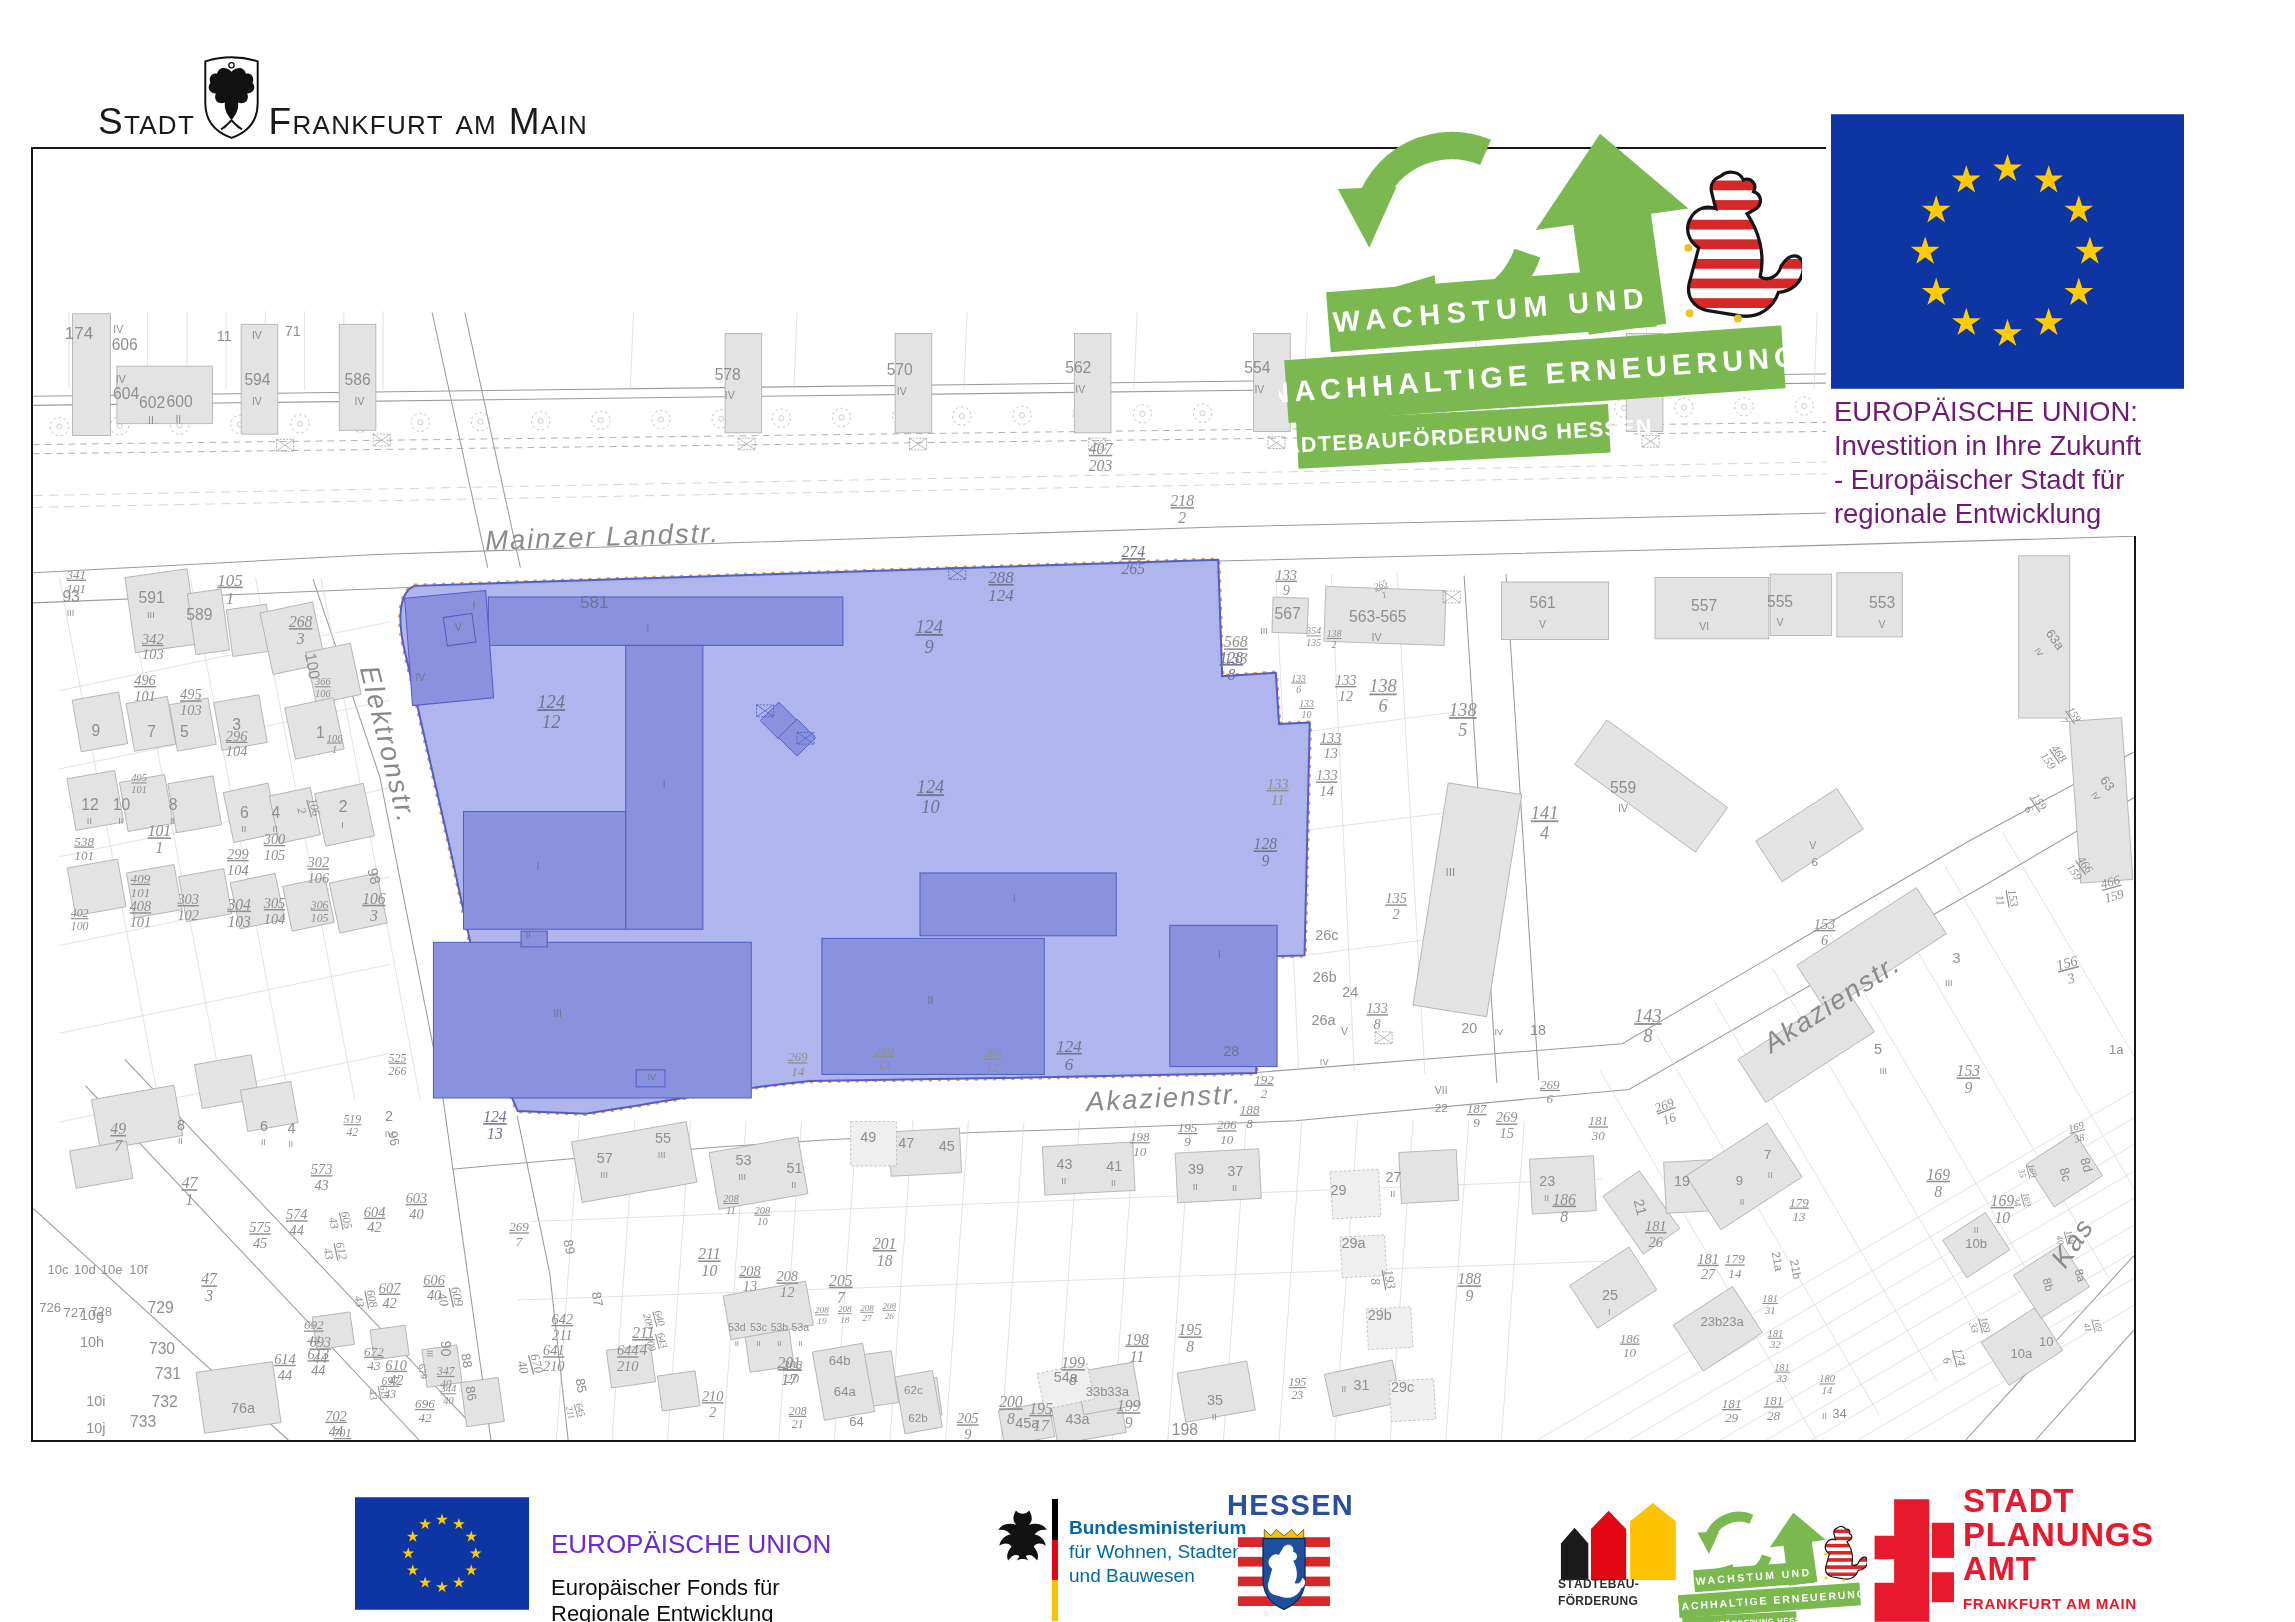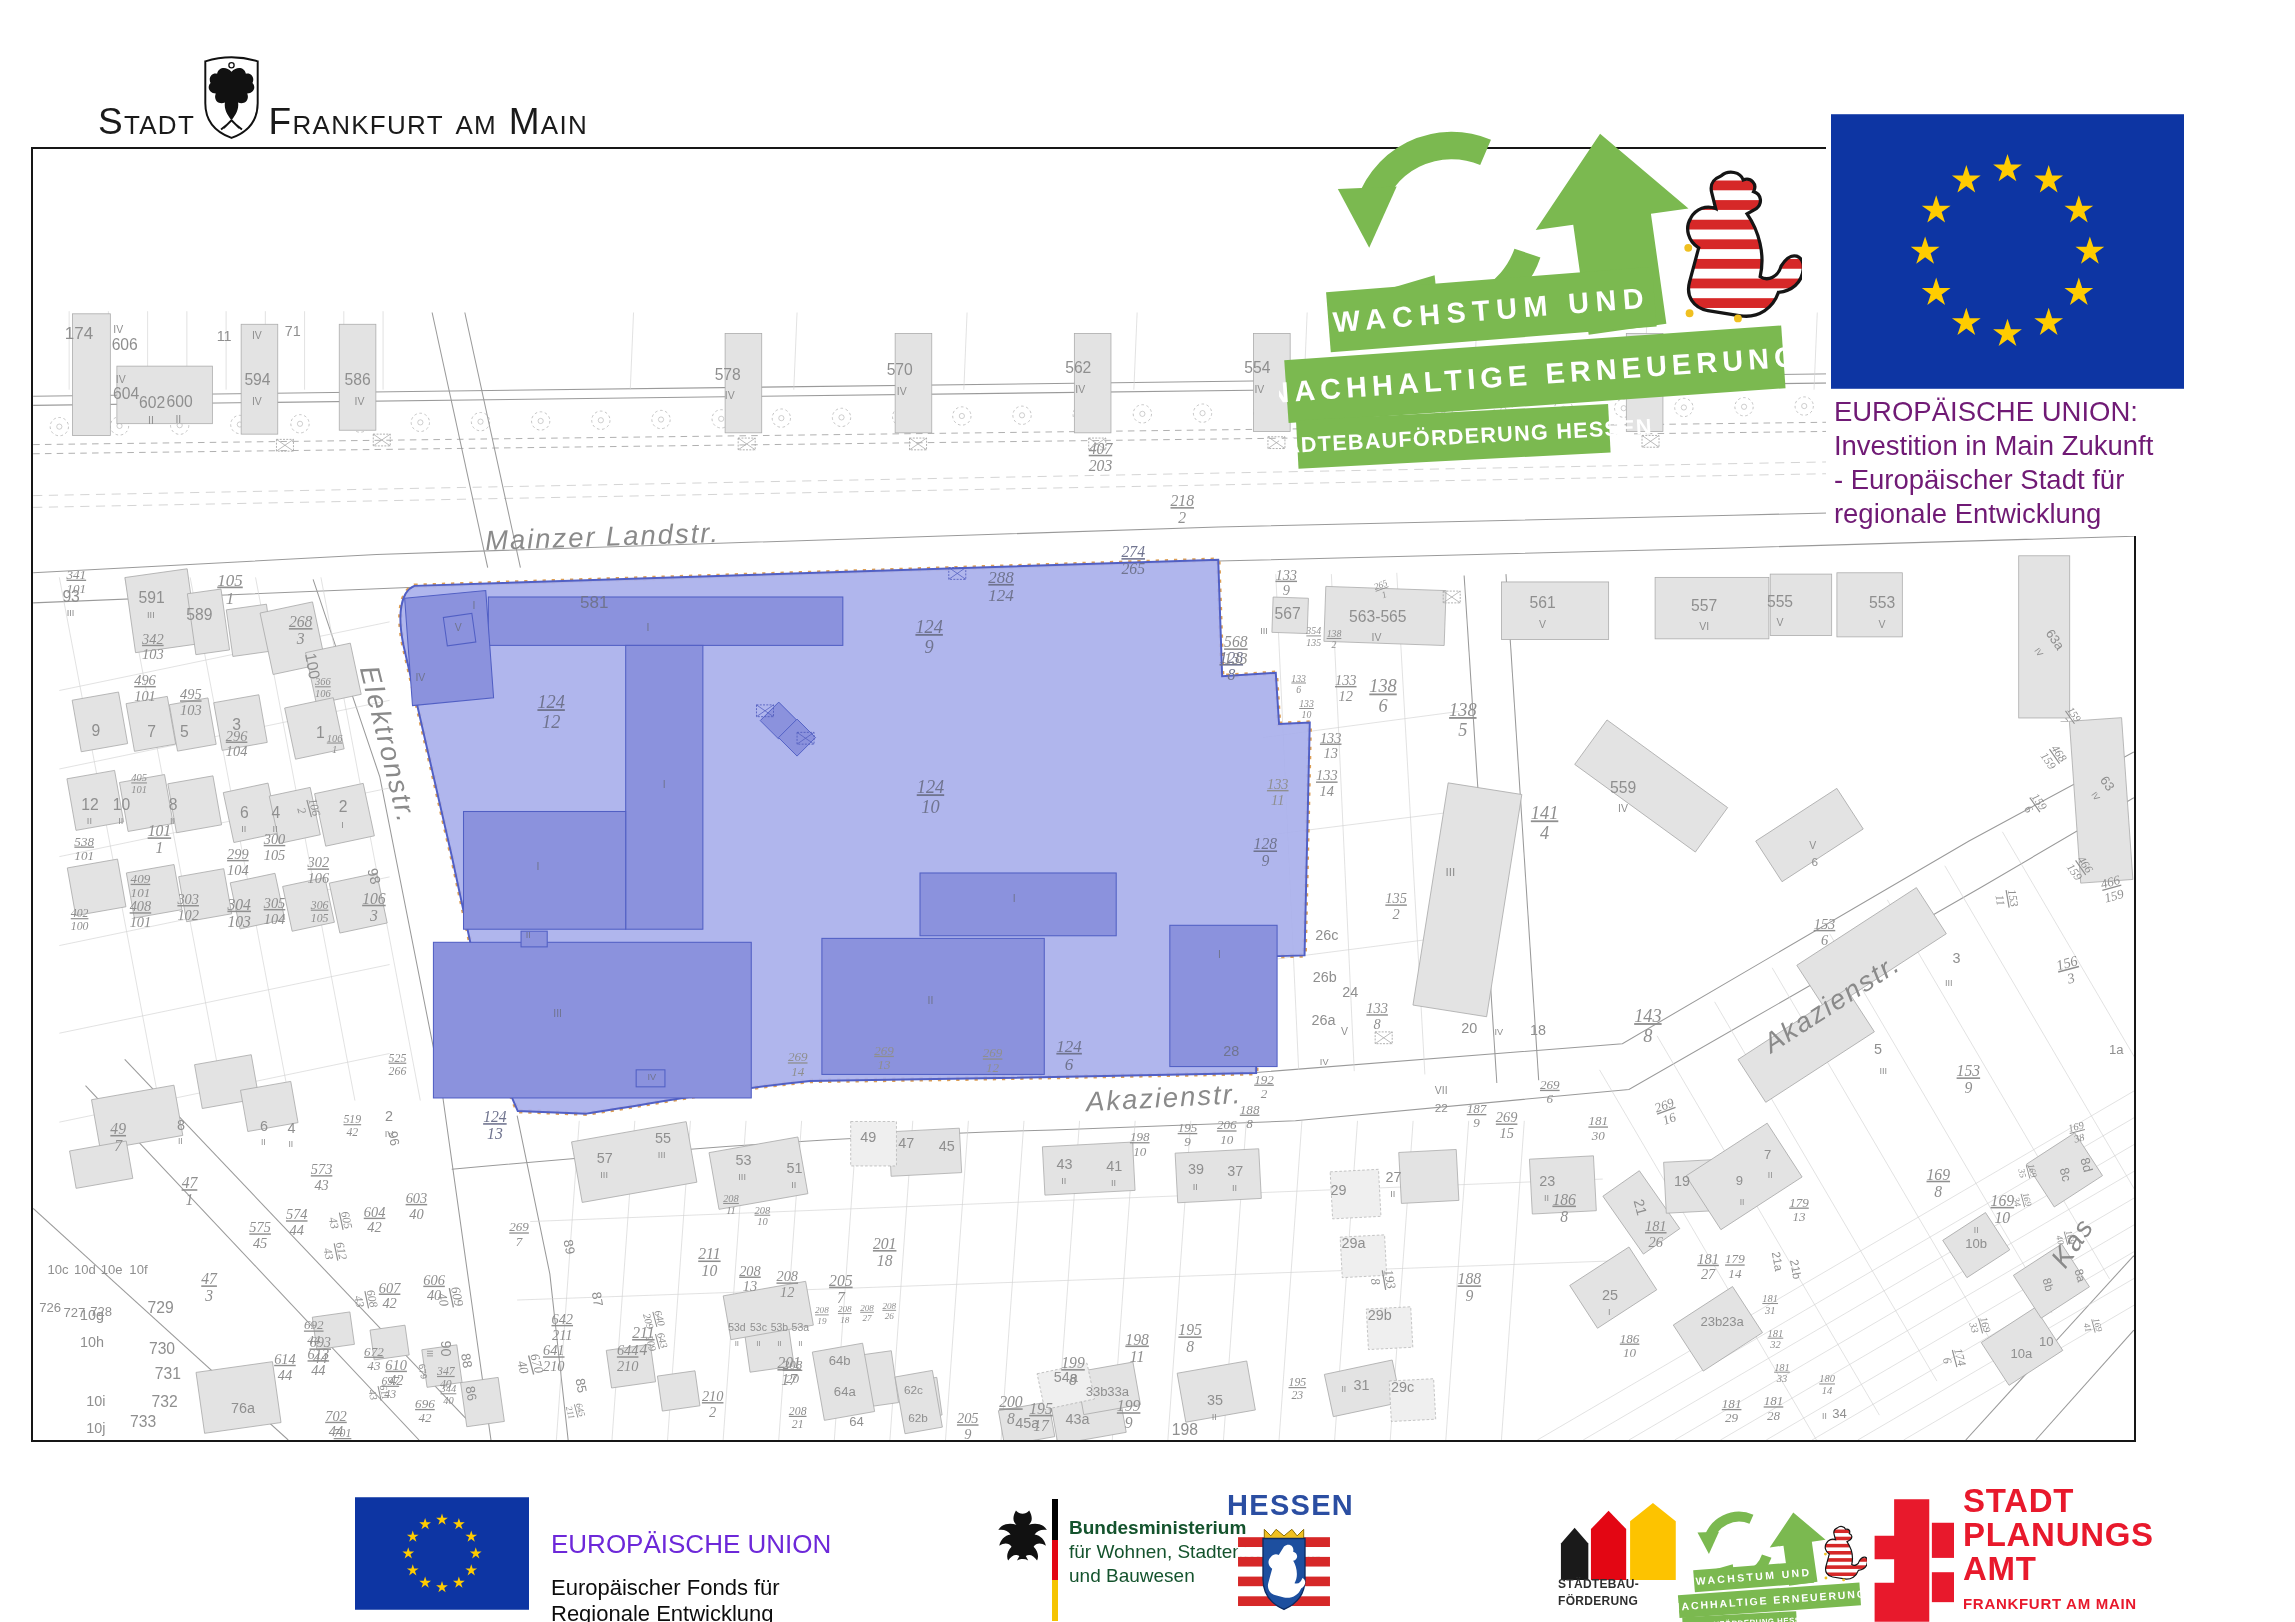--- a/index.html
+++ b/index.html
@@ -14,21 +14,21 @@
   .title2{left:70px;top:226px;font-size:63px;font-weight:bold;letter-spacing:0.3px;}
   
   .map-frame{left:31px;top:147px;width:2105px;height:1295px;border:2px solid #161616;
              box-sizing:border-box;background:#fff;}
   
   .eu-panel{left:1826px;top:103px;width:469px;height:433px;background:#fff;}
   .eu-panel .txt{position:absolute;left:7.9px;top:292px;font-size:27.5px;line-height:34px;color:#701a75;}
   
   .f-eu-txt1{left:551px;top:1529px;font-size:26px;color:#6d28d9;}
   .f-eu-txt2{left:551px;top:1575px;font-size:22px;line-height:26px;color:#0d0d0d;}
-  .f-bund-txt{left:1069px;top:1516px;font-size:19px;line-height:24px;color:#14532d;}
+  .f-bund-txt{left:1069px;top:1516px;font-size:19px;line-height:24px;color:#0369a1;}
   .f-bund-txt .b1{font-weight:bold;}
   .f-hessen{left:1227px;top:1489px;font-size:29px;font-weight:bold;letter-spacing:1.3px;color:#2b4ea2;}
   .f-st-t{left:1558px;font-size:12px;font-weight:bold;color:#2e2e2e;letter-spacing:0.3px;}
   .f-st-s{left:1558px;font-size:13px;color:#777;margin-top:24px;}
   .f-plan{left:1963px;color:#e8192c;font-weight:bold;}
   .f-plan .big{font-size:33px;line-height:34px;letter-spacing:0.7px;}
   .f-plan .sub{font-size:15px;margin-top:9.2px;letter-spacing:0.7px;}
   .bar{position:absolute;width:5.9px;height:41px;left:1052px;}
 </style>
 </head>
@@ -795,21 +795,21 @@
       <polygon points="333.0,296.0 338.2,312.0 355.0,312.0 341.4,321.8 346.6,337.8 333.0,327.9 319.4,337.8 324.6,321.8 311.0,312.0 327.8,312.0" fill="#ffcc00"></polygon>
       <polygon points="270.0,312.9 275.2,328.9 292.0,328.9 278.4,338.7 283.6,354.7 270.0,344.8 256.4,354.7 261.6,338.7 248.0,328.9 264.8,328.9" fill="#ffcc00"></polygon>
       <polygon points="207.0,296.0 212.2,312.0 229.0,312.0 215.4,321.8 220.6,337.8 207.0,327.9 193.4,337.8 198.6,321.8 185.0,312.0 201.8,312.0" fill="#ffcc00"></polygon>
       <polygon points="160.9,249.9 166.1,265.9 182.9,265.9 169.3,275.7 174.5,291.7 160.9,281.8 147.3,291.7 152.5,275.7 138.9,265.9 155.7,265.9" fill="#ffcc00"></polygon>
       <polygon points="144.0,186.9 149.2,202.9 166.0,202.9 152.4,212.7 157.6,228.7 144.0,218.8 130.4,228.7 135.6,212.7 122.0,202.9 138.8,202.9" fill="#ffcc00"></polygon>
       <polygon points="160.9,123.9 166.1,139.9 182.9,139.9 169.3,149.7 174.5,165.7 160.9,155.8 147.3,165.7 152.5,149.7 138.9,139.9 155.7,139.9" fill="#ffcc00"></polygon>
       <polygon points="207.0,77.8 212.2,93.7 229.0,93.7 215.4,103.6 220.6,119.6 207.0,109.7 193.4,119.6 198.6,103.6 185.0,93.7 201.8,93.7" fill="#ffcc00"></polygon>
     </svg>
   <div class="txt">
     <div>EUROPÄISCHE UNION:</div>
-    <div>Investition in Main Zukunft</div>
+    <div>Investition in Ihre Zukunft</div>
     <div>- Europäischer Stadt für</div>
     <div>regionale Entwicklung</div>
   </div>
 </div>
 
 <svg id="euflag-small" class="abs" style="left:355px;top:1497px" width="174" height="113" viewBox="0 0 266 172">
     <rect x="0" y="0" width="266" height="172" fill="#0d35a3"></rect>
     <polygon points="133.0,24.9 135.1,31.5 142.0,31.5 136.4,35.5 138.6,42.1 133.0,38.0 127.4,42.1 129.6,35.5 124.0,31.5 130.9,31.5" fill="#ffcc00"></polygon>
     <polygon points="158.8,31.9 160.9,38.4 167.8,38.4 162.2,42.4 164.4,49.0 158.8,44.9 153.2,49.0 155.4,42.4 149.8,38.4 156.7,38.4" fill="#ffcc00"></polygon>
     <polygon points="177.7,50.7 179.8,57.3 186.7,57.3 181.1,61.3 183.2,67.9 177.7,63.8 172.1,67.9 174.3,61.3 168.7,57.3 175.6,57.3" fill="#ffcc00"></polygon>

